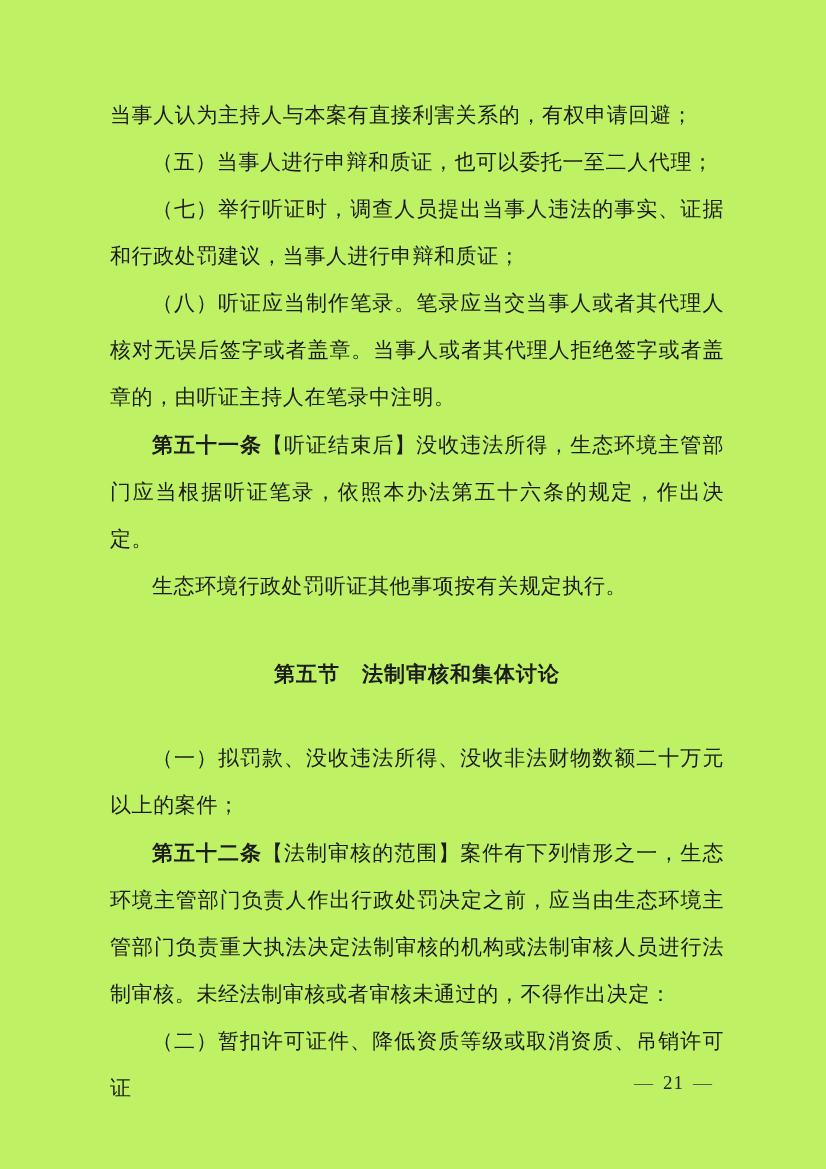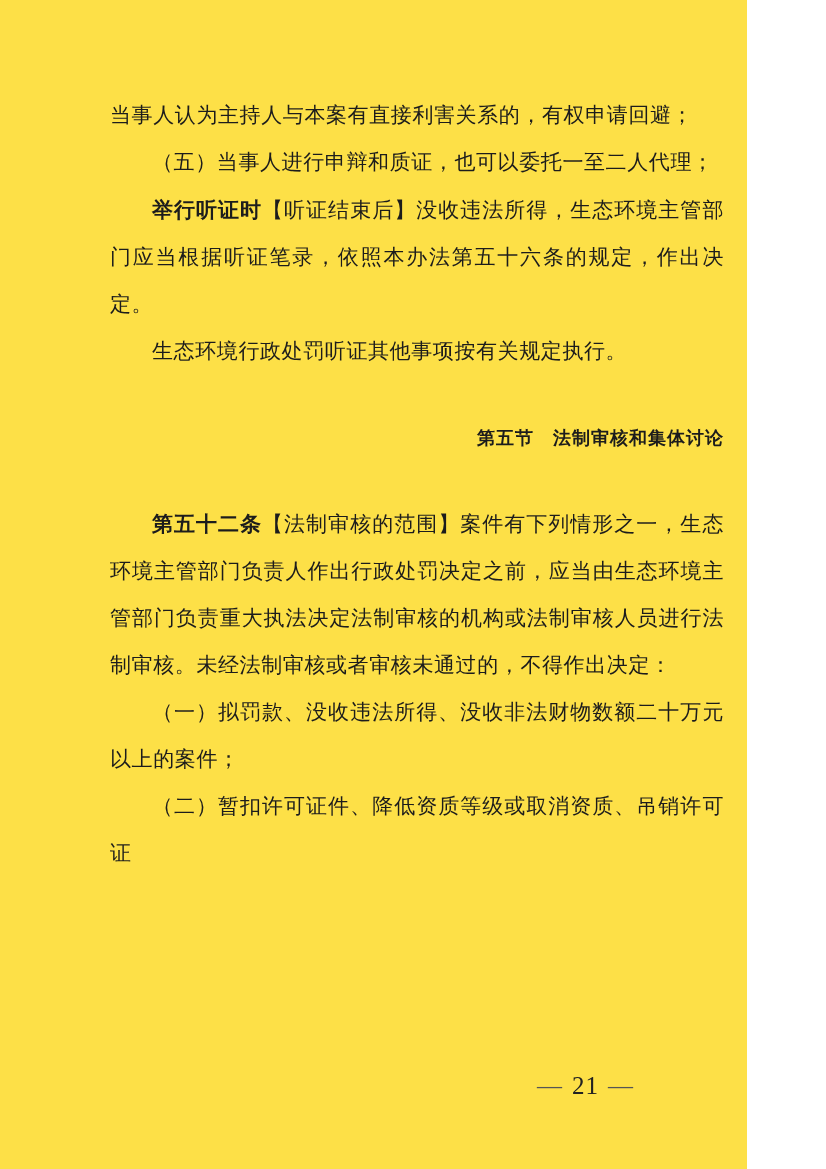--- a/index.html
+++ b/index.html
@@ -6,83 +6,85 @@
   body{
     width:826px;height:1169px;
     background:#ffffff;
     font-family:"Liberation Serif","DejaVu Serif",serif;
     color:#1c1c1c;
     position:relative;
     overflow:hidden;
   }
   .page{
     position:absolute;
-    top:0;left:0;width:747px;height:1169px;
-    background:#fde047;
+    top:0;left:0;width:826px;height:1169px;
+    background:#bef264;
   }
   .content{
     position:absolute;
     top:92px;left:110px;width:614px;
     font-size:21px;
     line-height:47px;
     text-align:justify;
     letter-spacing:0.6px;
   }
   .content p{
     margin:0;
     padding:0;
   }
   .ind{text-indent:2em;}
   .cont{text-indent:0;}
   b.artno{font-weight:bold;font-family:"Liberation Sans","DejaVu Sans",sans-serif;}
   .bracket{font-weight:normal;}
   h3.section{
     margin:40px 0 38px 0;
     padding:0;
-    text-align:right;
-    font-size:18px;
+    text-align:center;
+    font-size:21px;
     font-weight:bold;
     font-family:"Liberation Sans","DejaVu Sans",sans-serif;
     letter-spacing:1px;
     line-height:47px;
   }
   .footer{
     position:absolute;
     top:1072px;
     right:104px;
-    font-size:25px;
+    font-size:19px;
     color:#3a3a3a;
     letter-spacing:1px;
   }
   .footer .dash{color:#555;margin:0 9px;}
   .footer .pnum{color:#222;}
 </style>
 </head>
 <body>
 
 <div class="page">
 
   <div class="content">
 
     <p class="cont">当事人认为主持人与本案有直接利害关系的，有权申请回避；</p>
 
     <p class="ind">（五）当事人进行申辩和质证，也可以委托一至二人代理；</p>
 
 
+    <p class="ind">（七）举行听证时，调查人员提出当事人违法的事实、证据和行政处罚建议，当事人进行申辩和质证；</p>
 
+    <p class="ind">（八）听证应当制作笔录。笔录应当交当事人或者其代理人核对无误后签字或者盖章。当事人或者其代理人拒绝签字或者盖章的，由听证主持人在笔录中注明。</p>
 
-    <p class="ind"><b class="artno">举行听证时</b><span class="bracket">【听证结束后】</span><span>没收违法所得，生态环境主管部门应当根据听证笔录，依照本办法第五十六条的规定，作出决定。</span></p>
+    <p class="ind"><b class="artno">第五十一条</b><span class="bracket">【听证结束后】</span><span>没收违法所得，生态环境主管部门应当根据听证笔录，依照本办法第五十六条的规定，作出决定。</span></p>
 
     <p class="ind">生态环境行政处罚听证其他事项按有关规定执行。</p>
 
     <h3 class="section">第五节　法制审核和集体讨论</h3>
 
+    <p class="ind">（一）拟罚款、没收违法所得、没收非法财物数额二十万元以上的案件；</p>
+
     <p class="ind"><b class="artno">第五十二条</b><span class="bracket">【法制审核的范围】</span><span>案件有下列情形之一，生态环境主管部门负责人作出行政处罚决定之前，应当由生态环境主管部门负责重大执法决定法制审核的机构或法制审核人员进行法制审核。未经法制审核或者审核未通过的，不得作出决定：</span></p>
-
-    <p class="ind">（一）拟罚款、没收违法所得、没收非法财物数额二十万元以上的案件；</p>
 
     <p class="ind">（二）暂扣许可证件、降低资质等级或取消资质、吊销许可证</p>
 
   </div>
 
   <div class="footer">
     <span class="dash">—</span><span class="pnum">21</span><span class="dash">—</span>
   </div>
 
 </div>

